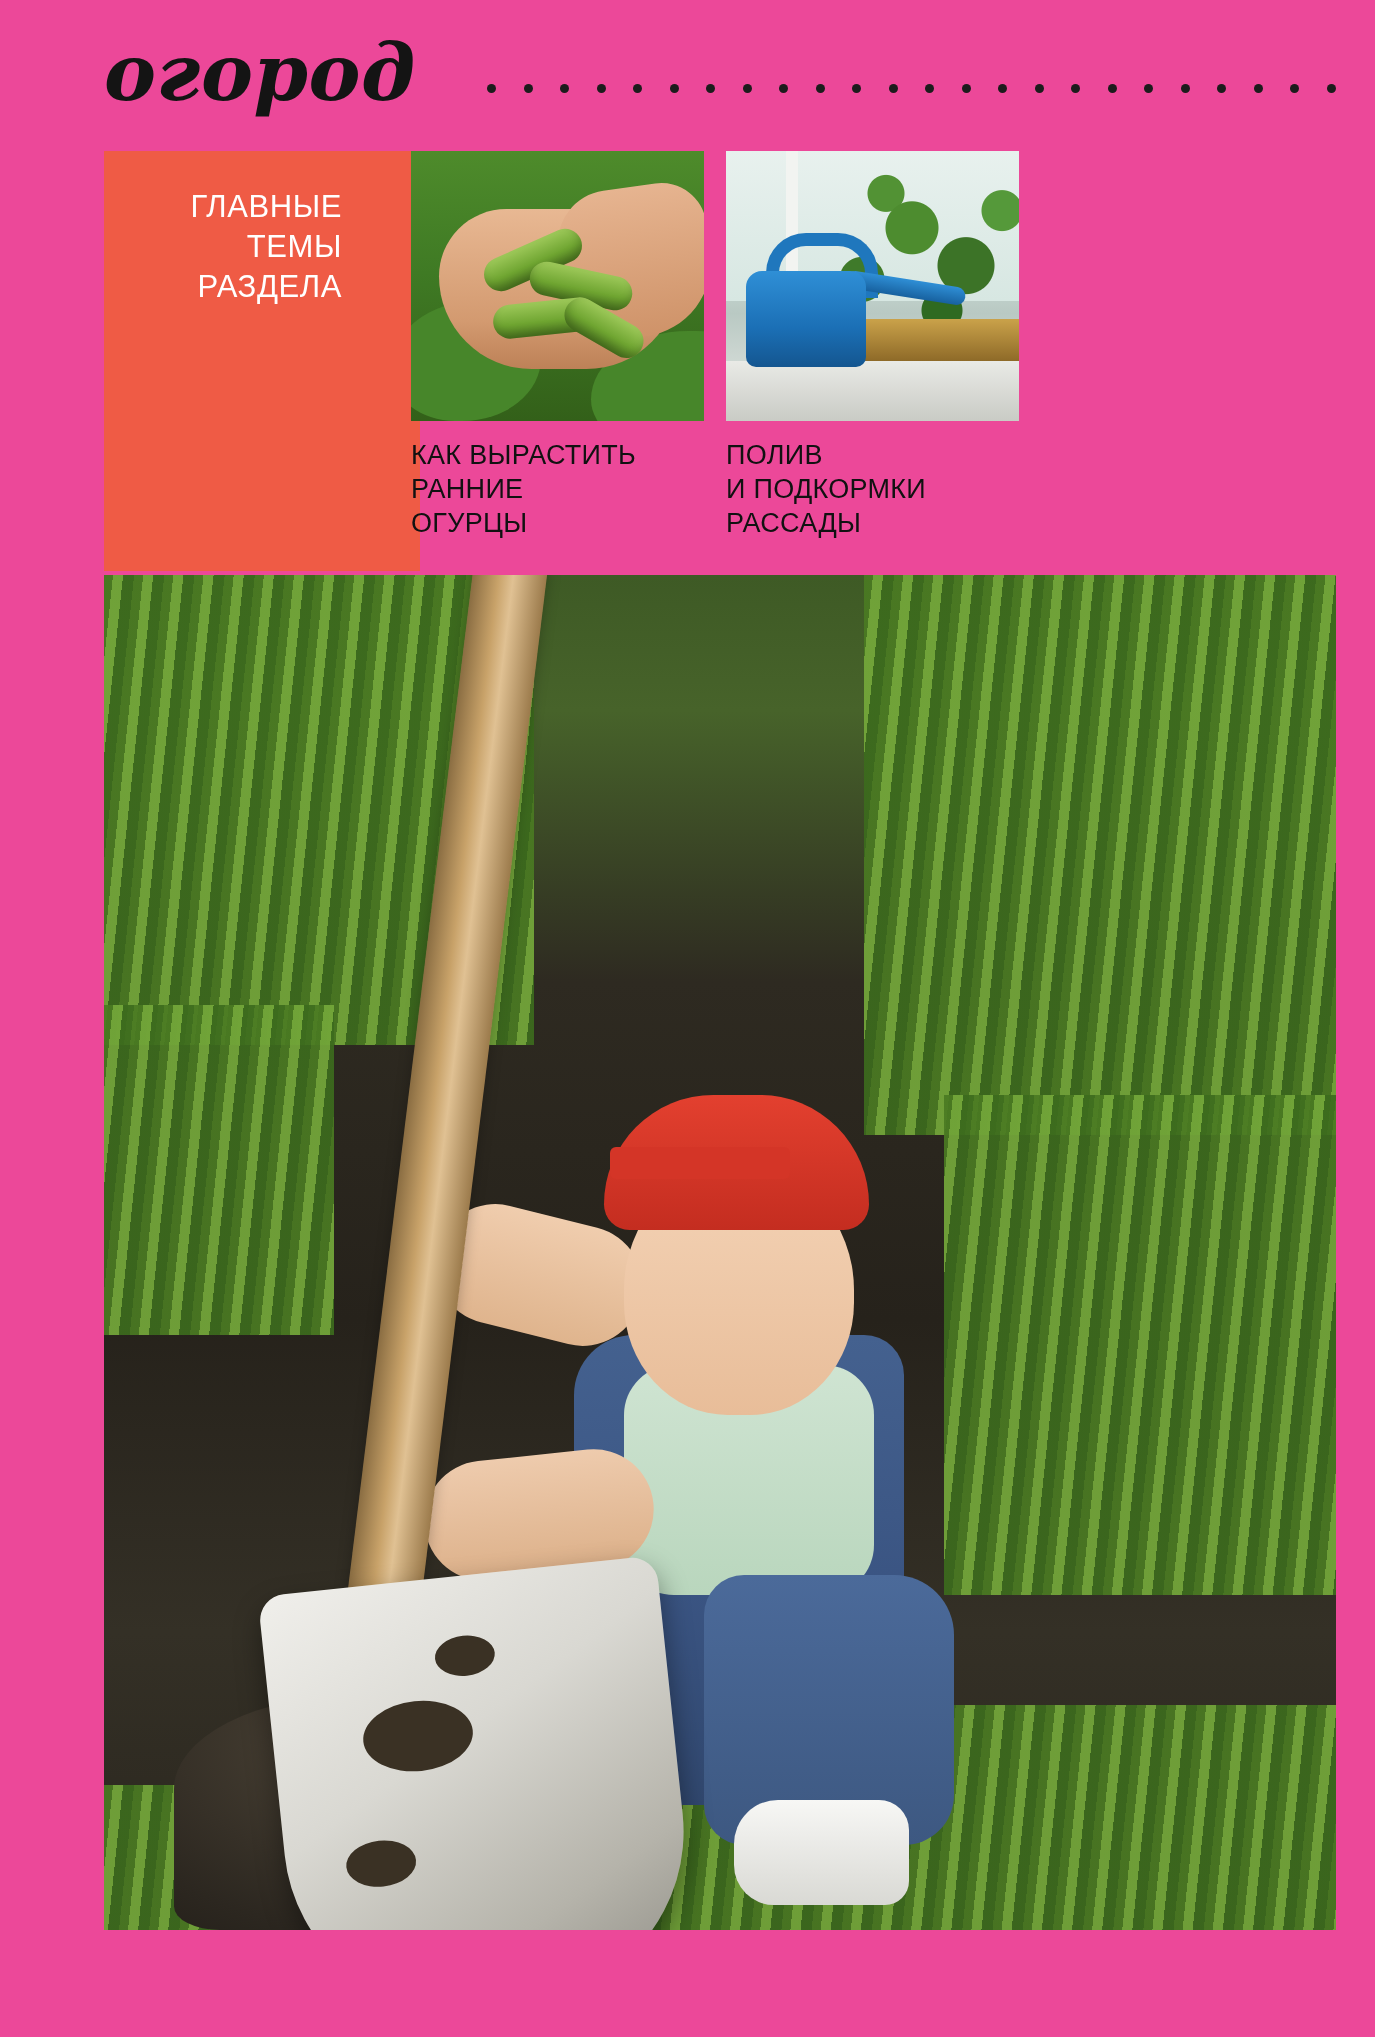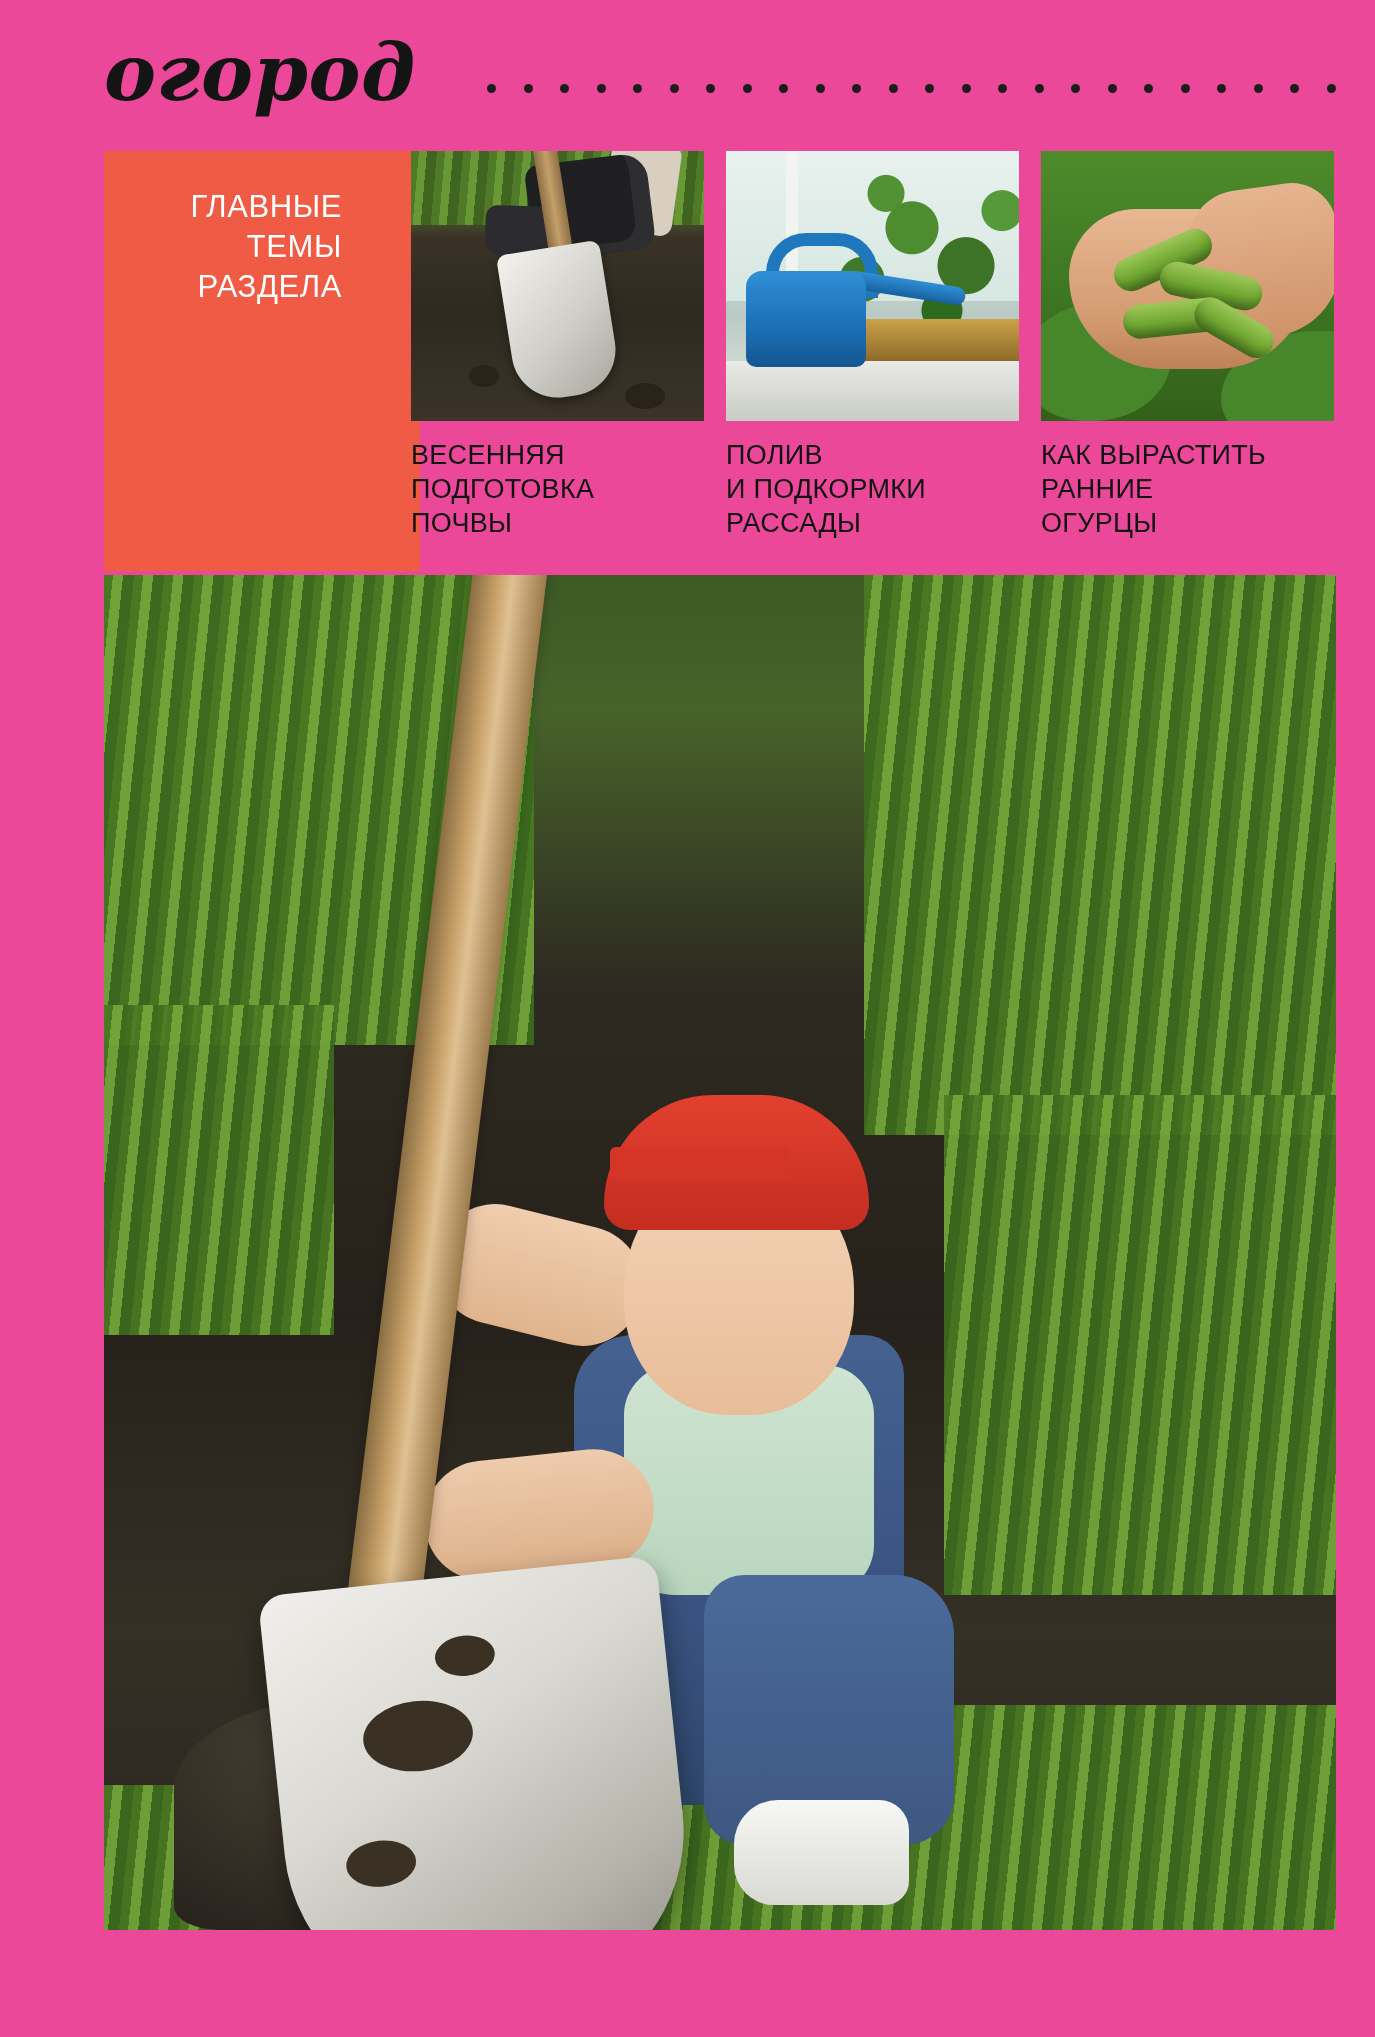--- a/index.html
+++ b/index.html
@@ -359,67 +359,53 @@
   </div>
 
   <div class="topics-panel">
     <div class="topics-panel-label">ГЛАВНЫЕ
 ТЕМЫ
 РАЗДЕЛА</div>
   </div>
 
   <div class="topics">
 
+
     <div class="topic">
-      <div class="topic-thumb thumb-soil">
-        <div class="grass-top"></div>
-        <div class="leg"></div>
-        <div class="boot"></div>
-        <div class="handle"></div>
-        <div class="blade"></div>
-        <div class="clod" style="left:58px; top:214px;"></div>
-        <div class="clod" style="left:214px; top:232px; width:40px; height:26px;"></div>
+      <div class="topic-thumb thumb-cucumbers">
+        <div class="leaf" style="left:-20px; top:150px;"></div>
+        <div class="leaf" style="left:180px; top:180px; width:170px;"></div>
+        <div class="hand"></div>
+        <div class="hand2"></div>
+        <div class="cuke" style="left:70px; top:92px; transform: rotate(-24deg);"></div>
+        <div class="cuke" style="left:118px; top:118px; transform: rotate(12deg);"></div>
+        <div class="cuke" style="left:82px; top:150px; transform: rotate(-6deg);"></div>
+        <div class="cuke" style="left:150px; top:160px; transform: rotate(30deg); width:86px;"></div>
       </div>
-      <div class="topic-caption">ВЕСЕННЯЯ
-ПОДГОТОВКА
-ПОЧВЫ</div>
+      <div class="topic-caption">КАК ВЫРАСТИТЬ
+РАННИЕ
+ОГУРЦЫ</div>
     </div>
 
     <div class="topic">
       <div class="topic-thumb thumb-seedlings">
         <div class="window"></div>
         <div class="frame"></div>
         <div class="plants"></div>
         <div class="tray"></div>
         <div class="sill"></div>
         <div class="can-handle"></div>
         <div class="can-spout"></div>
         <div class="can-body"></div>
       </div>
       <div class="topic-caption">ПОЛИВ
 И ПОДКОРМКИ
 РАССАДЫ</div>
     </div>
 
-    <div class="topic">
-      <div class="topic-thumb thumb-cucumbers">
-        <div class="leaf" style="left:-20px; top:150px;"></div>
-        <div class="leaf" style="left:180px; top:180px; width:170px;"></div>
-        <div class="hand"></div>
-        <div class="hand2"></div>
-        <div class="cuke" style="left:70px; top:92px; transform: rotate(-24deg);"></div>
-        <div class="cuke" style="left:118px; top:118px; transform: rotate(12deg);"></div>
-        <div class="cuke" style="left:82px; top:150px; transform: rotate(-6deg);"></div>
-        <div class="cuke" style="left:150px; top:160px; transform: rotate(30deg); width:86px;"></div>
-      </div>
-      <div class="topic-caption">КАК ВЫРАСТИТЬ
-РАННИЕ
-ОГУРЦЫ</div>
-    </div>
-
   </div>
 
   <div class="hero">
     <div class="field"></div>
     <div class="grass-patch gp1"></div>
     <div class="grass-patch gp2"></div>
     <div class="grass-patch gp3"></div>
     <div class="grass-patch gp4"></div>
     <div class="grass-patch gp5"></div>
     <div class="grass-patch gp6"></div>

